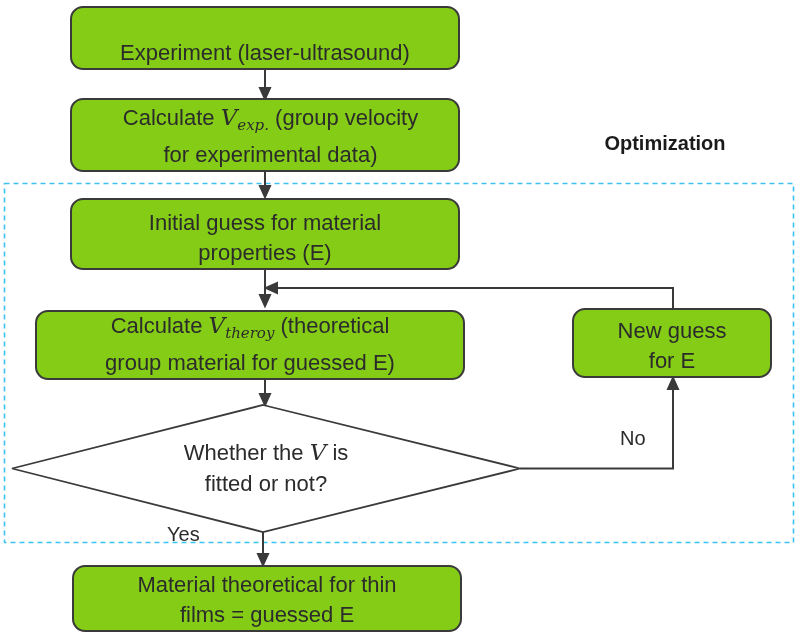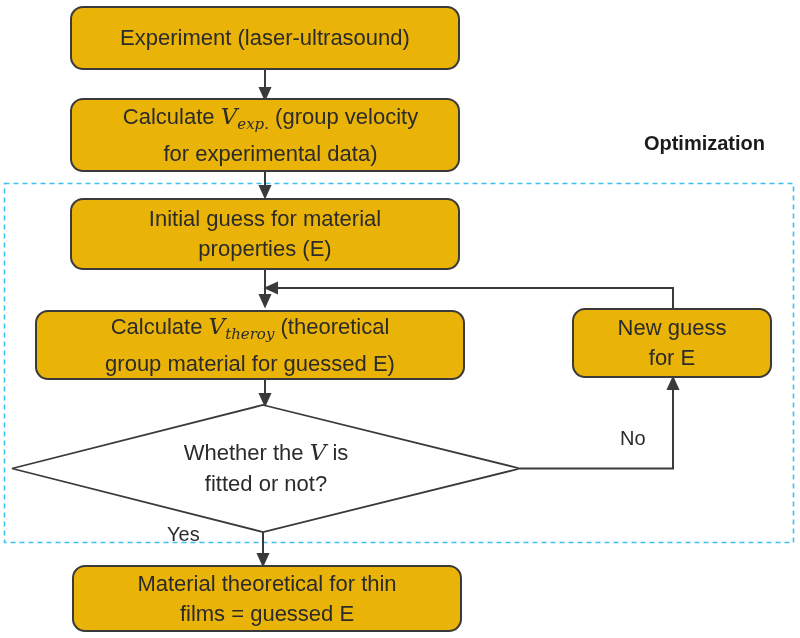--- a/index.html
+++ b/index.html
@@ -2,36 +2,36 @@
 <html><head>
 <meta charset="utf-8">
 <style>
   html,body{margin:0;padding:0;background:#ffffff;}
   .stage{
     position:relative;width:800px;height:638px;background:#ffffff;
     font-family:"Liberation Sans",sans-serif;color:#2b2b2b;overflow:hidden;
   }
   .layer-svg{position:absolute;left:0;top:0;z-index:1;}
   .box{
-    position:absolute;z-index:2;background:#eab308;
+    position:absolute;z-index:2;background:#84cc16;
     border:2px solid #3a3a3a;border-radius:13px;
-    display:flex;flex-direction:column;align-items:center;justify-content:center;
+    display:flex;flex-direction:column;align-items:center;justify-content:flex-end;
     text-align:center;font-size:22px;line-height:30px;box-sizing:border-box;
   }
   .dline{white-space:nowrap;}
   .mvar{
     font-family:"DejaVu Serif","Liberation Serif",serif;
     font-style:italic;font-size:23px;
   }
   .msub{
     font-family:"DejaVu Serif","Liberation Serif",serif;
     font-style:italic;font-size:15px;vertical-align:-5px;letter-spacing:0px;
   }
   .freelabel{position:absolute;z-index:3;font-size:20px;line-height:22px;}
-  .title-label{font-weight:bold;text-align:right;color:#1b1b1b;}
+  .title-label{font-weight:bold;text-align:center;color:#1b1b1b;}
   .decision-text{
     position:absolute;z-index:2;text-align:center;
     font-size:22px;line-height:31px;
   }
 </style>
 </head>
 <body>
 
 <div class="stage">
 

